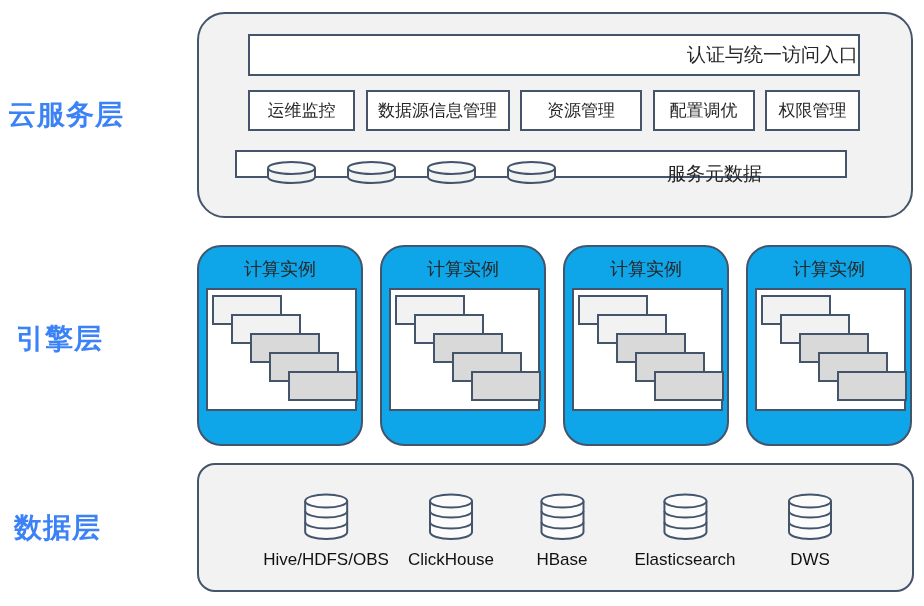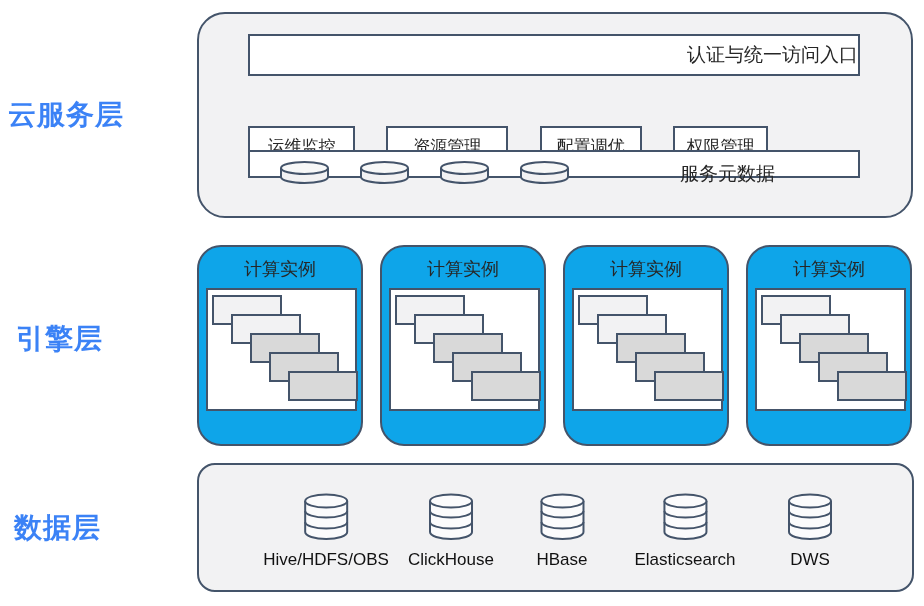--- a/index.html
+++ b/index.html
@@ -24,31 +24,31 @@
   .white-box{
     position:absolute;background:#ffffff;border:2px solid #44546A;box-sizing:border-box;
   }
   #auth-box{left:49px;top:20px;width:612px;height:42px;}
   #auth-box span, .module-box span, #meta-text, .instance-label{
     font-family:"Liberation Serif", serif;color:#262626;
   }
   #auth-box{display:flex;align-items:center;justify-content:flex-end;font-size:19px;}
 
   #module-row{
-    position:absolute;left:49px;top:76px;width:520px;height:41px;
-    display:flex;justify-content:space-between;margin-top:36px;
+    position:absolute;left:49px;top:76px;width:612px;height:41px;
+    display:flex;justify-content:space-between;
   }
   .module-box{
     background:#fff;border:2px solid #44546A;box-sizing:border-box;height:41px;
     display:flex;align-items:center;justify-content:center;font-size:17px;
     font-family:"Liberation Serif", serif;color:#262626;white-space:nowrap;
   }
   .m0{width:107px;}.m1{width:144px;}.m2{width:122px;}.m3{width:95px;}.m4{width:102px;}
 
-  #meta-box{left:49px;top:136px;width:612px;height:28px;padding-left:8px;}
+  #meta-box{left:36px;top:136px;width:612px;height:28px;padding-left:8px;}
   .disk{position:absolute;top:9px;width:49px;height:23px;}
   #meta-text{position:absolute;left:430px;top:0;height:43px;line-height:43px;font-size:19px;white-space:nowrap;}
 
   .engine-box{
     position:absolute;top:245px;width:166px;height:201px;border-radius:24px;
     background:#0ea5e9;border:2px solid #44546A;box-sizing:border-box;
   }
   .e0{left:197px;}.e1{left:380px;}.e2{left:563px;}.e3{left:746px;}
   .instance-label{
     position:absolute;top:10px;left:0;width:100%;text-align:center;font-size:18px;
@@ -79,20 +79,21 @@
 <div class="layer-label" id="label-engine">引擎层</div>
 <div class="layer-label" id="label-data">数据层</div>
 
 <div class="panel" id="cloud-section">
   <div class="white-box" id="auth-box">
     <span>认证与统一访问入口</span>
   </div>
 
   <div id="module-row">
     <div class="module-box m0">运维监控</div>
+    <div class="module-box m1">数据源信息管理</div>
     <div class="module-box m2">资源管理</div>
     <div class="module-box m4">配置调优</div>
     <div class="module-box m3">权限管理</div>
   </div>
 
   <div class="white-box" id="meta-box">
     <svg class="disk" style="left:30px" viewBox="0 0 49 23" width="49" height="23">
       <path d="M1 7 V16 A23.5 6 0 0 0 48 16 V7" fill="#F2F2F3" stroke="#44546A" stroke-width="2"></path>
       <ellipse cx="24.5" cy="7" rx="23.5" ry="6" fill="#F7F8F8" stroke="#44546A" stroke-width="2"></ellipse>
     </svg>

